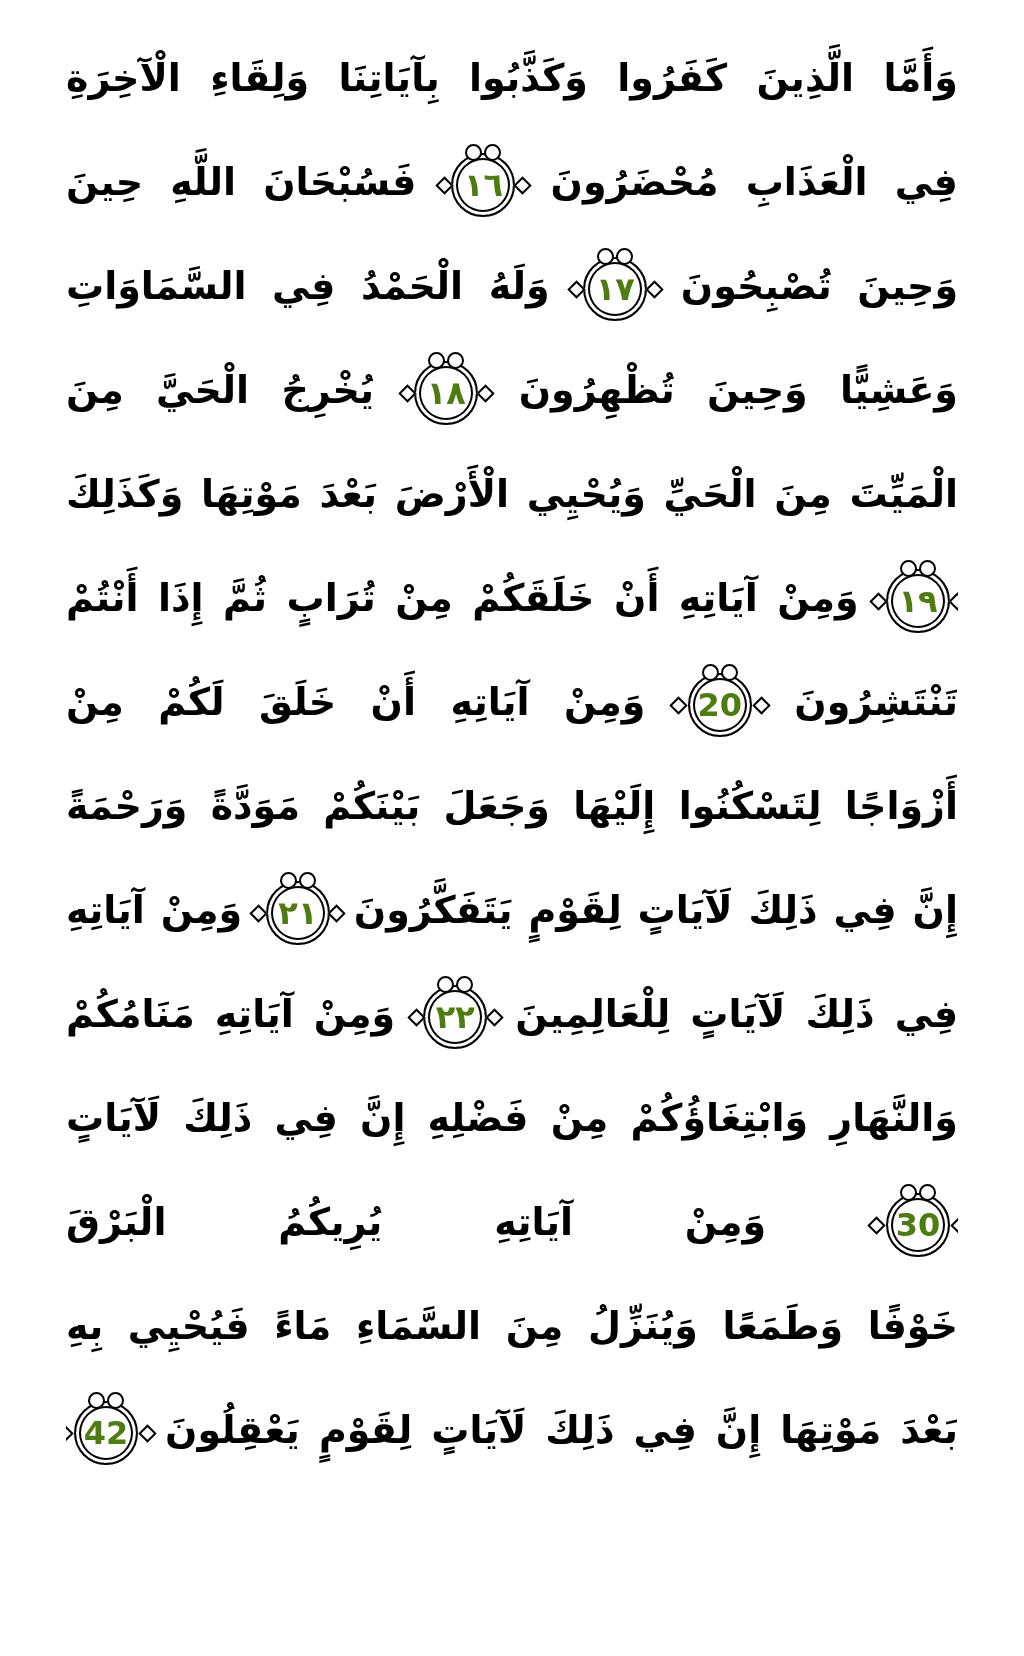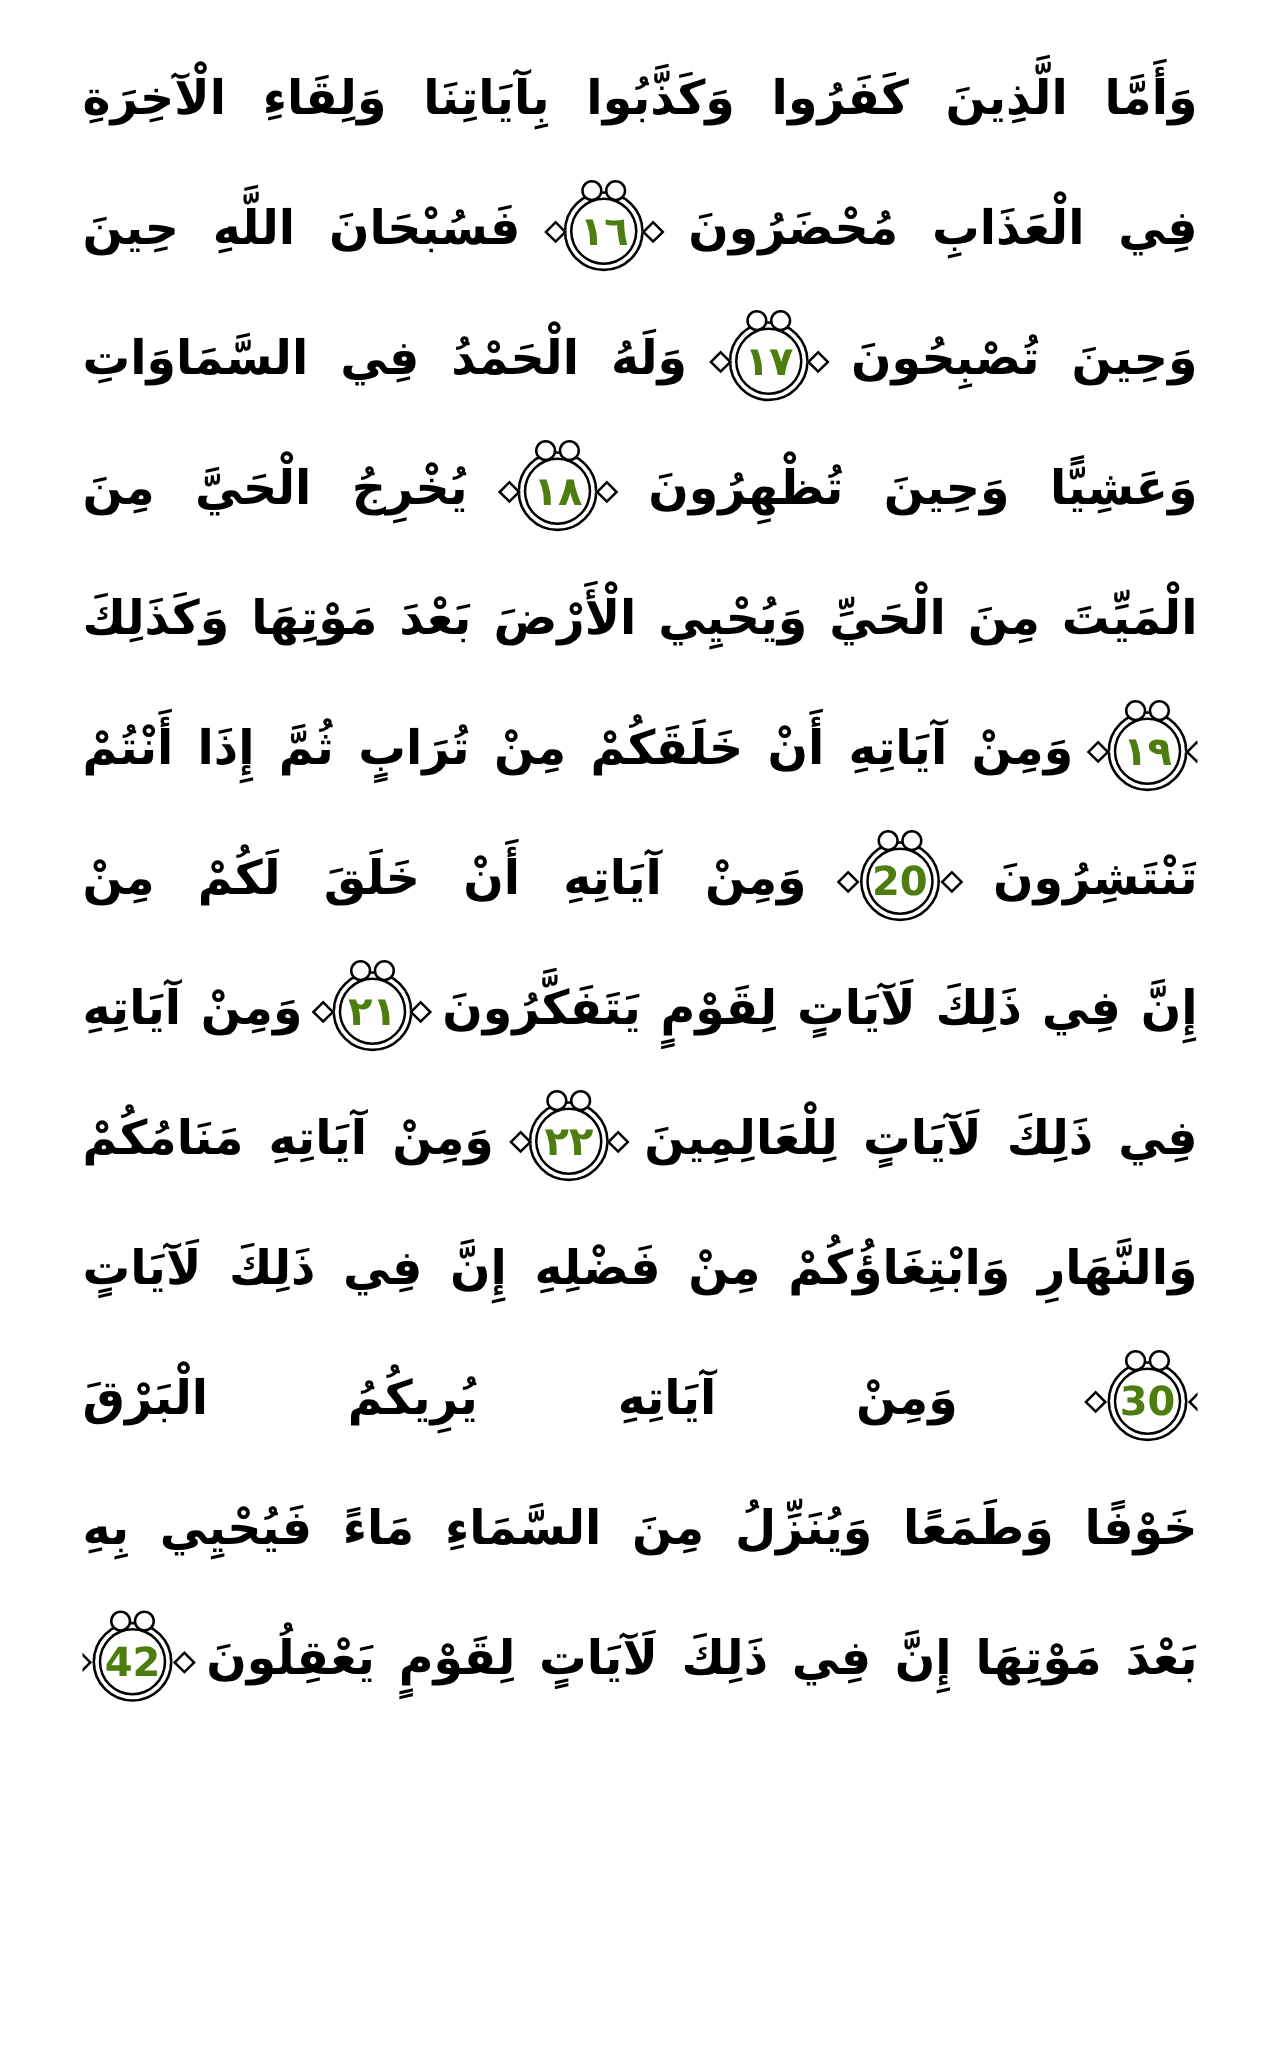--- a/index.html
+++ b/index.html
@@ -128,20 +128,23 @@
   </div>
 
   <div class="mushaf-line">
     <span class="ayah-text">تَنْتَشِرُونَ</span>
     <span class="ayah-marker">
         <span class="ayah-num">20</span>
       </span>
     <span class="ayah-text">وَمِنْ آيَاتِهِ أَنْ خَلَقَ لَكُمْ مِنْ أَنْفُسِكُمْ</span>
   </div>
 
+  <div class="mushaf-line">
+    <span class="ayah-text">أَزْوَاجًا لِتَسْكُنُوا إِلَيْهَا وَجَعَلَ بَيْنَكُمْ مَوَدَّةً وَرَحْمَةً</span>
+  </div>
 
   <div class="mushaf-line">
     <span class="ayah-text">إِنَّ فِي ذَلِكَ لَآيَاتٍ لِقَوْمٍ يَتَفَكَّرُونَ</span>
     <span class="ayah-marker">
         <span class="ayah-num">٢١</span>
       </span>
     <span class="ayah-text">وَمِنْ آيَاتِهِ خَلْقُ</span>
   </div>
 
 

